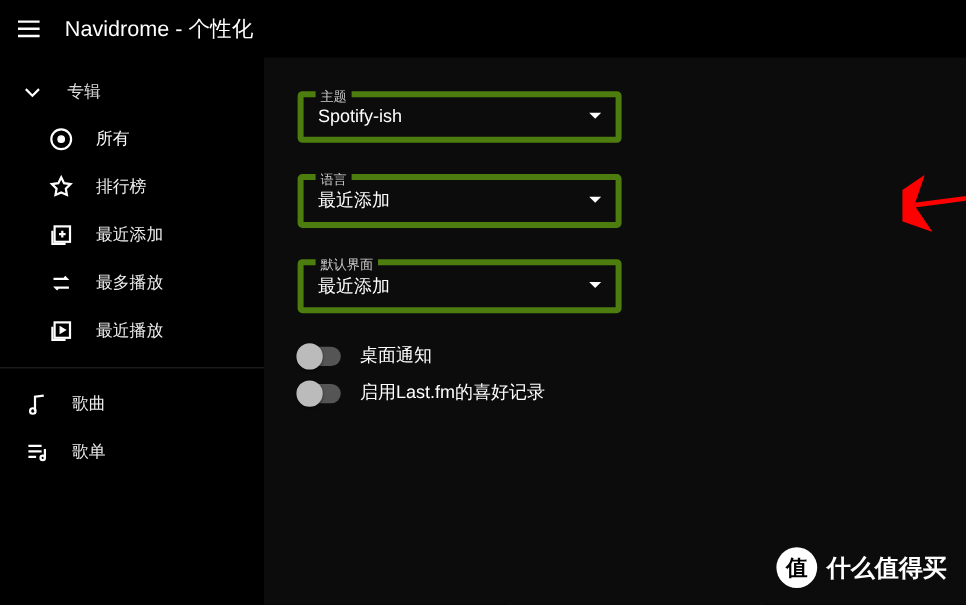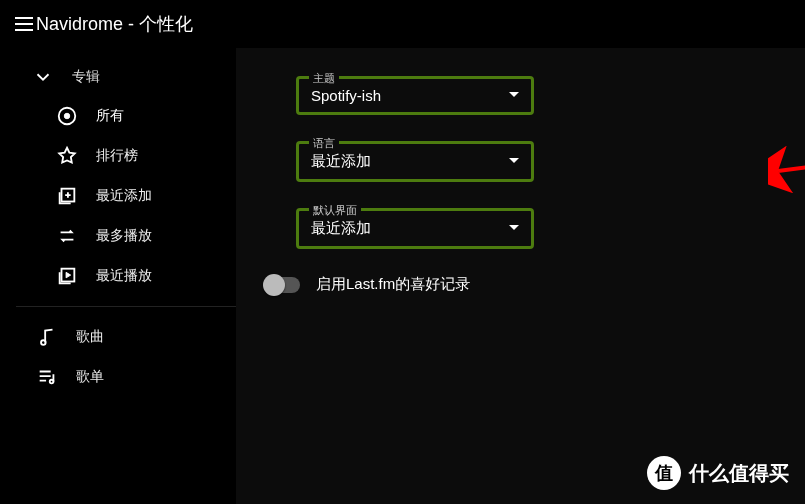--- a/index.html
+++ b/index.html
@@ -1,23 +1,23 @@
 <!DOCTYPE html>
 <html><head>
   <meta charset="utf-8">
   <style>
     * { margin: 0; padding: 0; box-sizing: border-box; }
     html, body { width: 805px; height: 504px; background: #000; color: #fff; font-family: "Helvetica Neue", Arial, sans-serif; overflow: hidden; }
     .header {
-      display: flex; align-items: center; height: 48px; padding: 0 12px; 
+      display: flex; align-items: center; height: 48px; padding: 0 12px; gap: 18px;
       background: #000;
     }
     .hamburger { width: 24px; height: 24px; display:flex; align-items:center; justify-content:center; cursor:pointer; }
     .page-title { font-size: 18px; font-weight: 400; color:#fff; }
-    .layout { display:flex; height: calc(504px - 48px); padding-left: 16px; }
+    .layout { display:flex; height: calc(504px - 48px); }
     .sidebar {
       width: 220px; background:#000; padding-top: 10px; display:flex; flex-direction:column;
     }
     .group-header {
       display:flex; align-items:center; gap: 18px; padding: 8px 16px; color:#ddd; font-size:14px; cursor:pointer;
     }
     .menu-item {
       display:flex; align-items:center; gap: 18px; padding: 9px 16px 9px 40px; color:#eee; font-size:14px; cursor:pointer;font-family:Liberation Serif, serif;
     }
     .menu-item.active { color:#fff; }
@@ -26,22 +26,22 @@
       display:flex; align-items:center; gap: 18px; padding: 9px 16px 9px 20px; color:#eee; font-size:14px; cursor:pointer;
     }
     .icon { width:22px; height:22px; flex-shrink:0; display:flex; align-items:center; justify-content:center; }
     .icon svg { width:22px; height:22px; fill:#fff; stroke:#fff; }
 
     .main {
       flex:1; background:#0c0c0c; padding: 28px 28px; position:relative;
     }
     .field { width: 270px; margin-bottom: 26px; }
     .field-box {
-      border: 3px solid #4d7c0f; border-radius: 4px; padding: 6px 12px 8px 12px; position:relative;
-      display:flex; align-items:flex-end; justify-content:space-between; cursor:pointer; background:#0c0c0c;margin-left:32px;
+      border: 5px solid #4d7c0f; border-radius: 4px; padding: 6px 12px 8px 12px; position:relative;
+      display:flex; align-items:flex-end; justify-content:space-between; cursor:pointer; background:#0c0c0c;
     }
     .field-label {
       position:absolute; top:-8px; left:10px; font-size:11px; color:#ccc; background:#0c0c0c; padding:0 4px;
     }
     .field-value { font-size:15px; color:#fff; margin-top:2px; }
     .field-caret { width:0; height:0; border-left:5px solid transparent; border-right:5px solid transparent; border-top:5px solid #fff; align-self:center; }
 
     .toggle-row { display:flex; align-items:center; gap:16px; margin-top:6px; margin-bottom:12px; }
     .toggle {
       width:36px; height:16px; background:#555; border-radius:10px; position:relative; cursor:pointer;
@@ -184,20 +184,24 @@
     </div>
 
     <div class="field">
       <div class="field-box">
         <span class="field-label">默认界面</span>
         <span class="field-value">最近添加</span>
         <span class="field-caret"></span>
       </div>
     </div>
 
+    <div class="toggle-row">
+      <div class="toggle"></div>
+      <div class="toggle-label">桌面通知</div>
+    </div>
 
     <div class="toggle-row">
       <div class="toggle"></div>
       <div class="toggle-label">启用Last.fm的喜好记录</div>
     </div>
 
     <svg class="arrow" viewBox="0 0 180 140">
       <defs>
         <marker id="ah" markerWidth="12" markerHeight="12" refX="3" refY="6" orient="auto">
           <path d="M0,0 L12,6 L0,12 L3,6 z" fill="#ff0000"></path>

